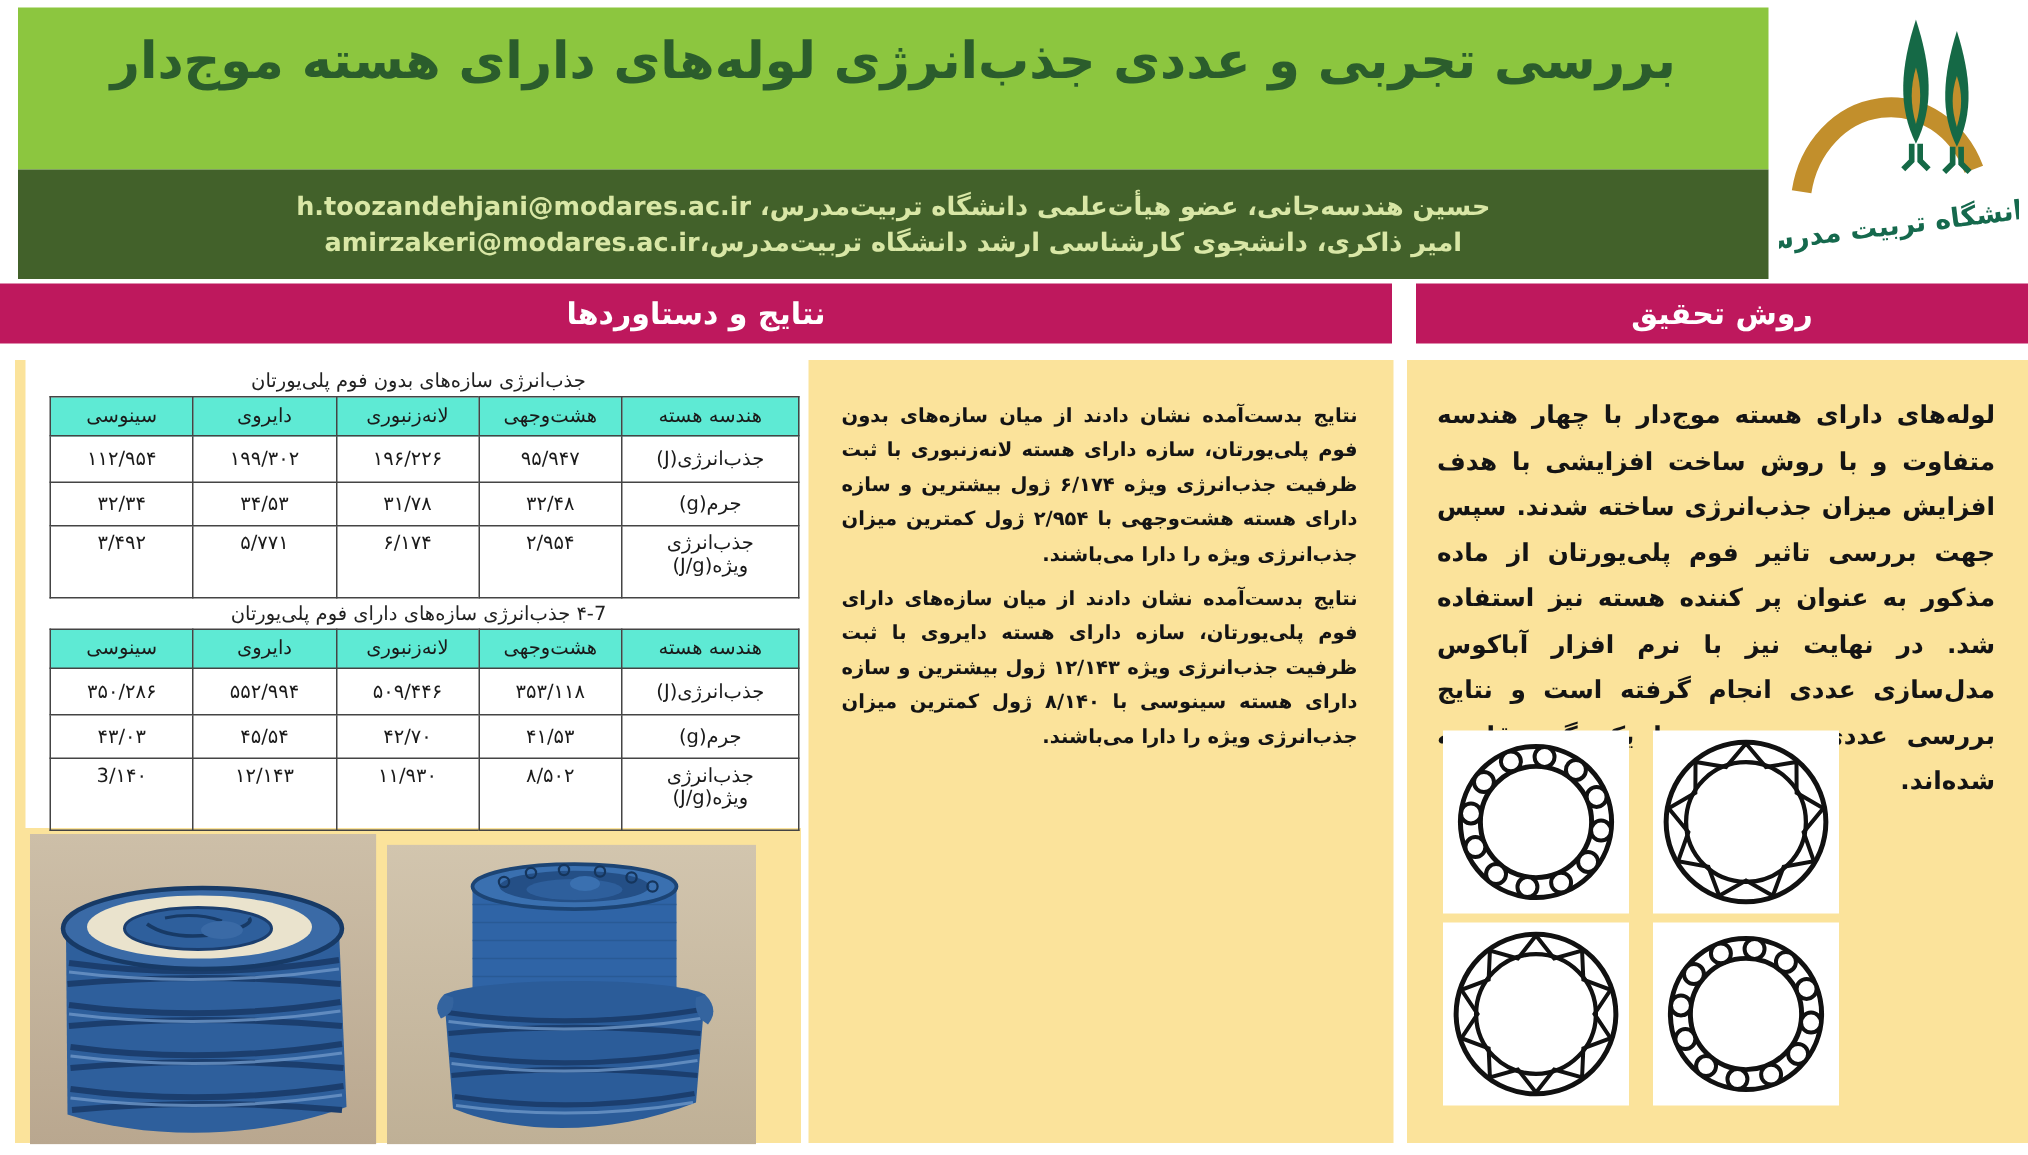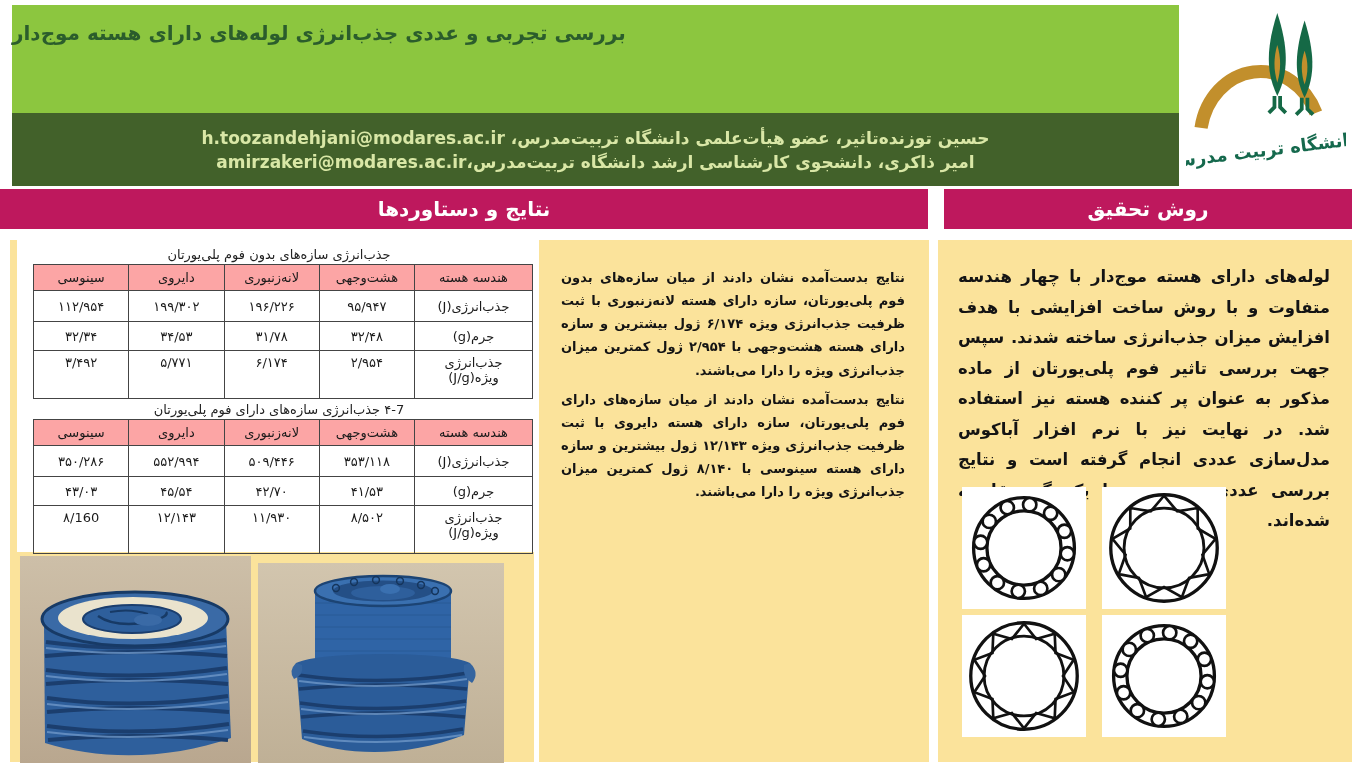--- a/index.html
+++ b/index.html
@@ -2,21 +2,21 @@
 <html lang="fa"><head>
 <meta charset="utf-8">
 <style>
   html,body{margin:0;padding:0;background:#fff;}
   body{width:1352px;height:770px;position:relative;overflow:hidden;
        font-family:"DejaVu Sans",sans-serif;}
   .abs{position:absolute;}
 
   
   .title-box{left:12px;top:5px;width:1167px;height:108px;background:#8CC63F;}
-  .title-text{width:100%;text-align:left;margin-top:16px;font-size:20px;font-weight:bold;
+  .title-text{width:100%;text-align:center;margin-top:16px;font-size:34px;font-weight:bold;
               color:#2B5D2C;direction:rtl;}
   .authors-bar{left:12px;top:113px;width:1167px;height:73px;background:#42612A;
                display:flex;flex-direction:column;justify-content:center;gap:4px;}
   .author-line{text-align:center;font-size:17px;font-weight:bold;color:#D9E7A6;direction:rtl;}
   .logo-panel{left:1180px;top:0;width:172px;height:188px;background:#fff;
               display:flex;align-items:center;justify-content:center;}
 
   
   .bar{top:189px;height:40px;background:#be185d;color:#fff;display:flex;
        align-items:center;justify-content:center;font-size:20px;font-weight:bold;direction:rtl;}
@@ -30,21 +30,21 @@
   .panel-right{left:938px;width:414px;}
 
   
   .tables-card{left:17px;top:240px;width:520px;height:312px;background:#fff;padding:4px 0 0 16px;
                box-sizing:border-box;}
   .tbl-caption{direction:rtl;text-align:center;font-size:13px;color:#222;margin:3px 12px 2px 0;}
   table.datatbl{direction:rtl;border-collapse:collapse;margin:0 6px 0 auto;width:500px;
                 table-layout:fixed;}
   .datatbl th,.datatbl td{border:1px solid #444;font-size:13px;color:#1a1a1a;text-align:center;
                 padding:2px 3px;box-sizing:border-box;}
-  .datatbl thead th{background:#fca5a5;font-weight:normal;height:26px;}
+  .datatbl thead th{background:#5eead4;font-weight:normal;height:26px;}
   .datatbl col.lblcol{width:118px;}
   .datatbl tbody th{font-weight:normal;white-space:pre-line;}
   .datatbl tr.r1 td,.datatbl tr.r1 th{height:31px;}
   .datatbl tr.r2 td,.datatbl tr.r2 th{height:29px;margin-top:32px;}
   .datatbl tr.r3 td,.datatbl tr.r3 th{height:48px;vertical-align:top;padding-top:4px;}
 
   
   .photo{overflow:hidden;}
   .photo svg{display:block;}
 
@@ -61,21 +61,21 @@
   .diagram svg{display:block;}
 </style>
 </head>
 <body>
 
 <div class="abs title-box">
   <div class="title-text">بررسی تجربی و عددی جذب‌انرژی لوله‌های دارای هسته موج‌دار</div>
 </div>
 
 <div class="abs authors-bar">
-  <div class="author-line">حسین توزنده‌تاثیر، عضو هیأت‌علمی دانشگاه تربیت‌مدرس، h.toozandehjani@modares.ac.ir</div>
+  <div class="author-line">حسین هندسه‌جانی، عضو هیأت‌علمی دانشگاه تربیت‌مدرس، h.toozandehjani@modares.ac.ir</div>
   <div class="author-line">امیر ذاکری، دانشجوی کارشناسی ارشد دانشگاه تربیت‌مدرس،amirzakeri@modares.ac.ir</div>
 </div>
 
 <div class="abs logo-panel">
   <svg width="160" height="182" viewBox="0 0 170 192">
     <path d="M16,132 A64,72 0 0 1 138,116" fill="none" stroke="#C28F2C" stroke-width="14"></path>
     <g>
       <path d="M97,10 C86,44 84,72 97,98 C110,72 108,44 97,10 Z" fill="#156946"></path>
       <path d="M97,44 C93,58 93,70 97,84 C101,70 101,58 97,44 Z" fill="#C28F2C"></path>
       <path d="M94,98 L94,110 L88,116 M100,98 L100,110 L106,116" stroke="#156946" stroke-width="4" fill="none"></path>
@@ -174,21 +174,21 @@
           <td>۴۲/۷۰</td>
           <td>۴۵/۵۴</td>
           <td>۴۳/۰۳</td>
         </tr>
         <tr class="r3">
           <th>جذب‌انرژی
 ویژه(J/g)</th>
           <td>۸/۵۰۲</td>
           <td>۱۱/۹۳۰</td>
           <td>۱۲/۱۴۳</td>
-          <td>۸/160</td>
+          <td>3/۱۴۰</td>
         </tr>
       </tbody>
     </table>
 </div>
 
 <div class="abs photo" style="left:20px;top:556px;width:231px;height:207px;">
   <svg width="231" height="207" viewBox="0 0 231 207">
     <defs>
       <linearGradient id="bg1" x1="0" y1="0" x2="0" y2="1">
         <stop offset="0" stop-color="#CDBFA8"></stop>

